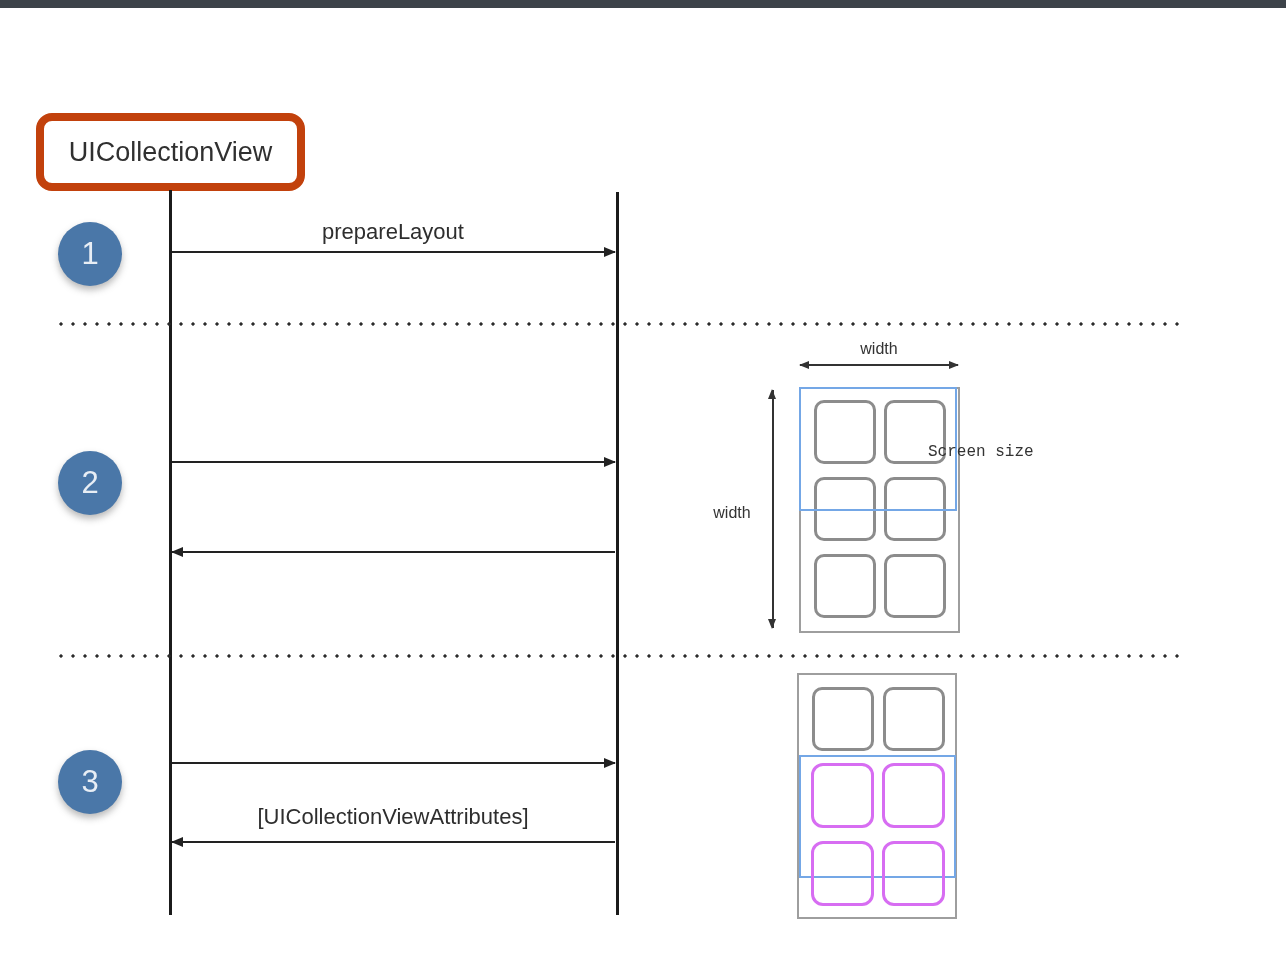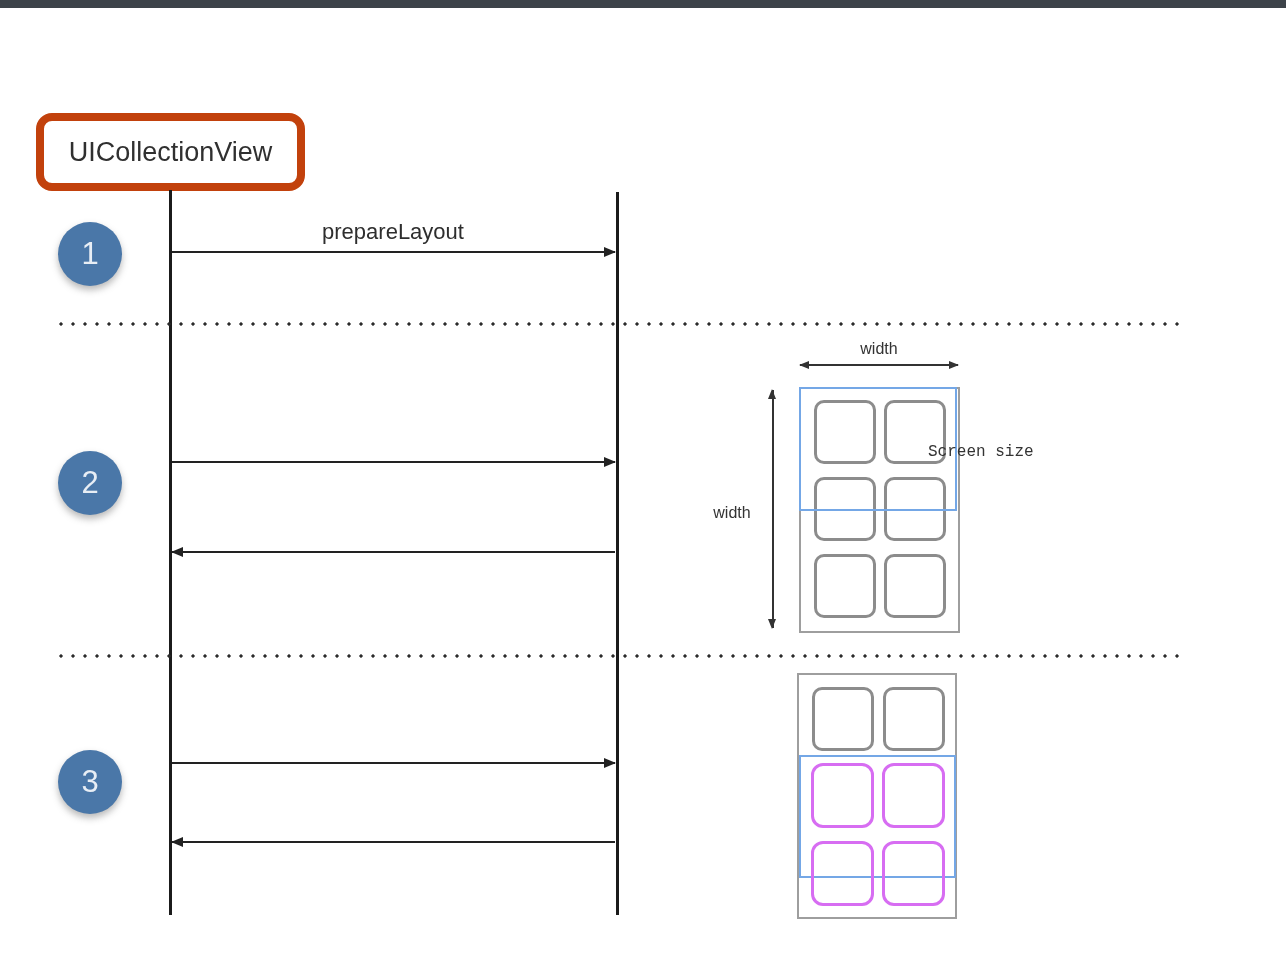--- a/index.html
+++ b/index.html
@@ -168,20 +168,21 @@
 
   <div class="msg-label ml-1">prepareLayout</div>
   <div class="arrow right ar-1"></div>
 
   <div class="arrow right ar-2"></div>
 
   <div class="arrow left ar-3"></div>
 
   <div class="arrow right ar-4"></div>
 
+  <div class="msg-label ml-5">[UICollectionViewAttributes]</div>
   <div class="arrow left ar-5"></div>
 
   <div class="fig-label width-label">width</div>
   <div class="width-arrow"></div>
   <div class="height-arrow"></div>
   <div class="fig-label height-label">width</div>
 
   <div class="fig-rect fig1-rect"></div>
   <div class="cell f1c1"></div>
   <div class="cell f1c2"></div>

